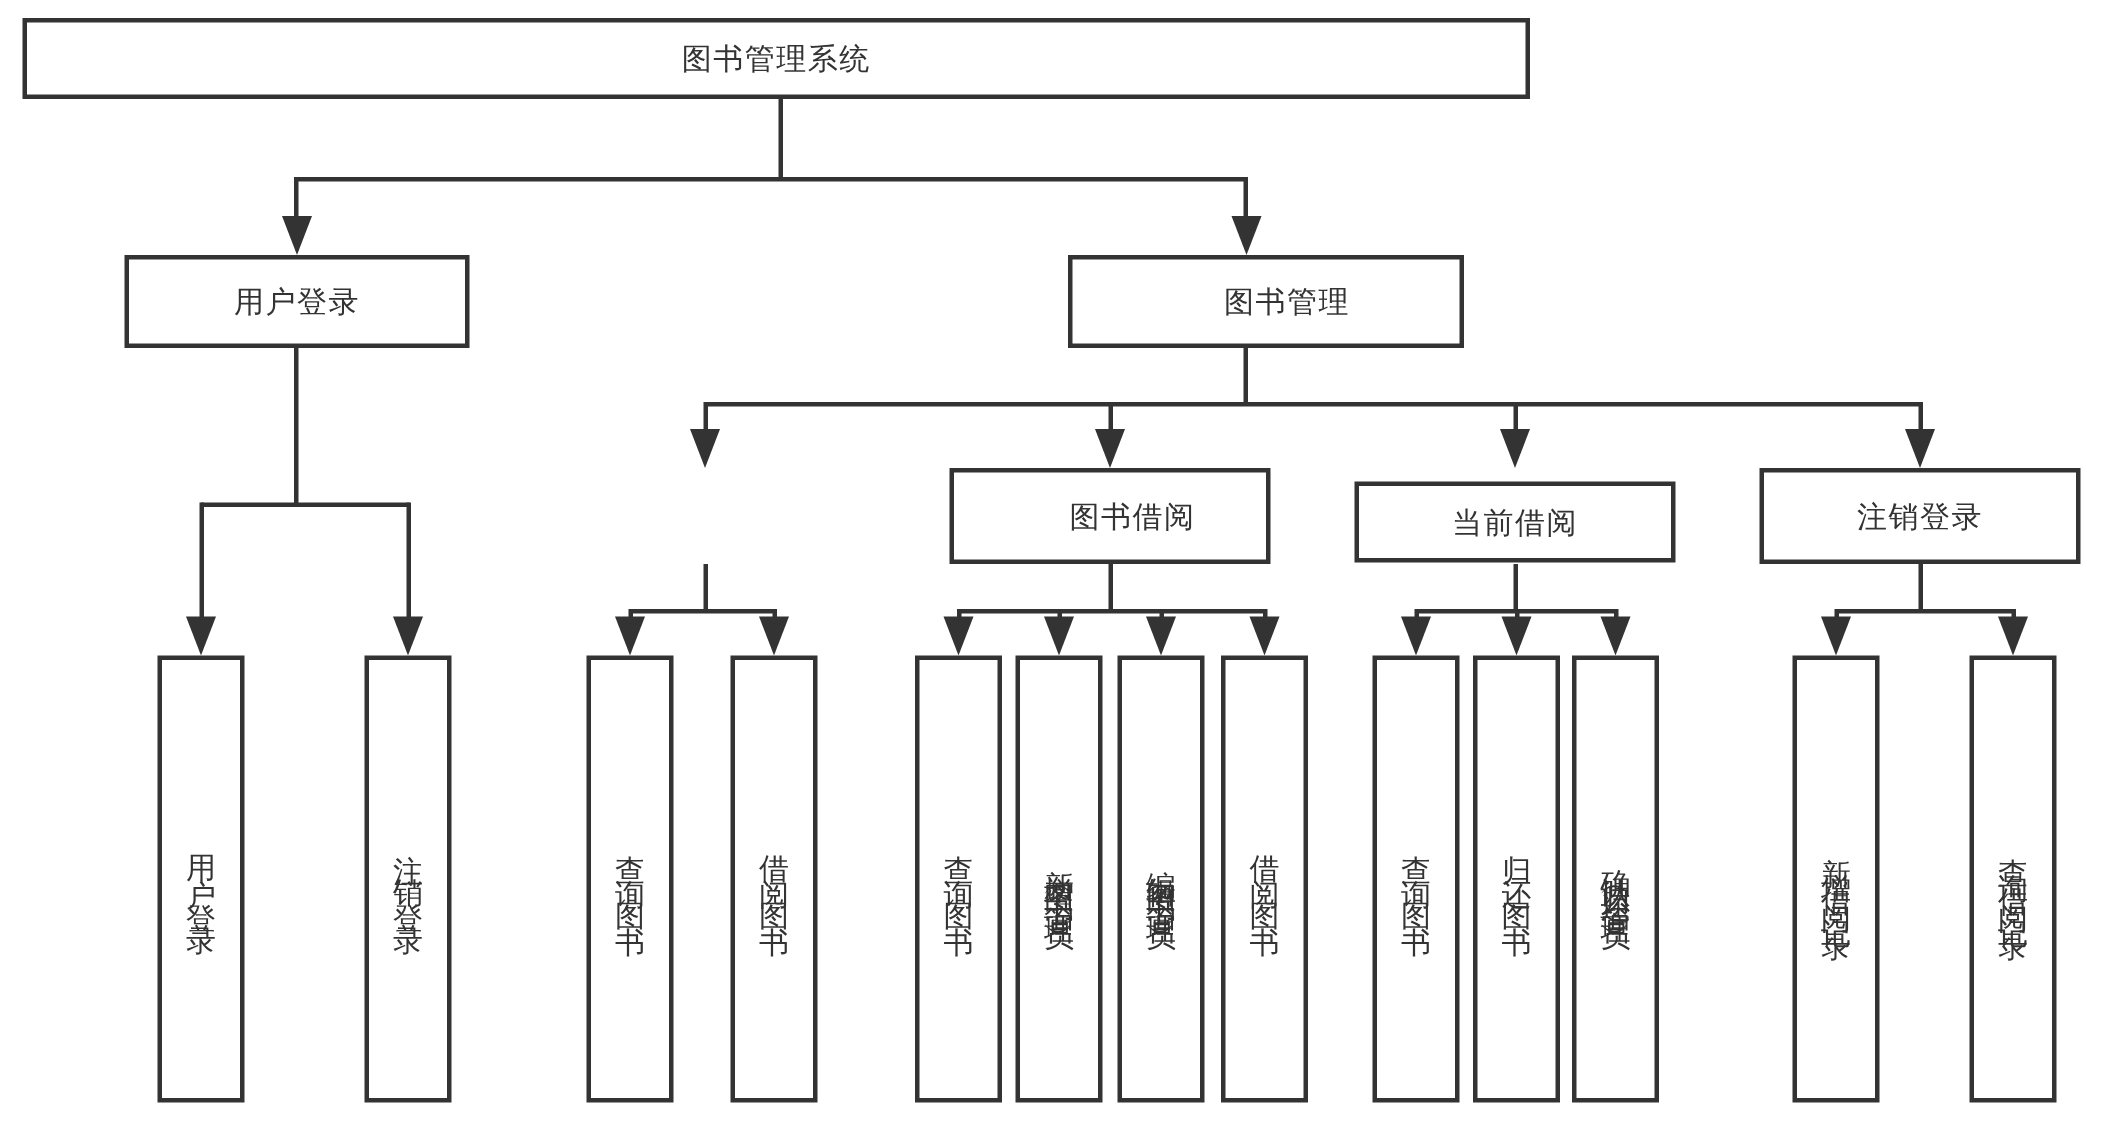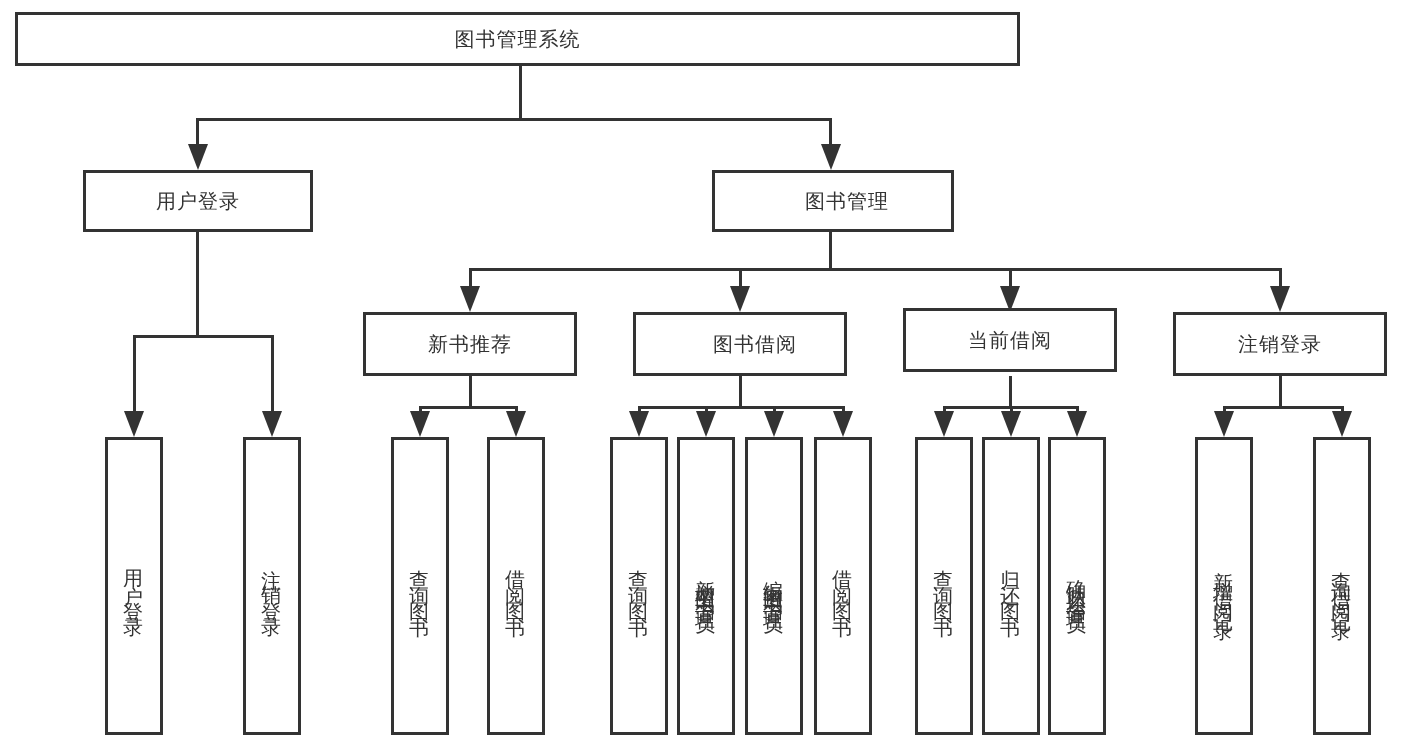--- a/index.html
+++ b/index.html
@@ -35,24 +35,24 @@
     height: 298px;
     writing-mode: vertical-rl;
     text-orientation: mixed;
   }
   .sp4 { letter-spacing: 16px; }
   .sp6 { letter-spacing: 10px; }
   .sp9 { letter-spacing: 5px; }
 
   .n-root      { left: 15px;  top: 12px;  width: 1005px; height: 54px; }
   .n-userlogin { left: 83px;  top: 170px; width: 230px;  height: 62px; }
-  .n-bookmgmt  { left: 712px; top: 170px; width: 242px;  height: 62px; padding-left: 28px; }
+  .n-bookmgmt  { left: 712px; top: 170px; width: 264px;  height: 62px; padding-left: 28px; }
   .n-l3-1 { left: 363px;  top: 312px; width: 214px; height: 64px; }
   .n-l3-2 { left: 633px;  top: 312px; width: 214px; height: 64px; padding-left: 30px; }
-  .n-l3-3 { left: 903px;  top: 308px; width: 214px; height: 64px; }
+  .n-l3-3 { left: 903px;  top: 321px; width: 214px; height: 54px; }
   .n-l3-4 { left: 1173px; top: 312px; width: 214px; height: 64px; }
 
   .lf-a1 { left: 105px; }
   .lf-a2 { left: 243px; }
   .lf-b1 { left: 391px; }
   .lf-b2 { left: 487px; }
   .lf-c1 { left: 610px; }
   .lf-c2 { left: 677px; }
   .lf-c3 { left: 745px; }
   .lf-c4 { left: 814px; }
@@ -186,23 +186,20 @@
   <div class="vl s-l3d"></div>
   <div class="ah h-l3d"></div>
 
   <div class="vl c-ul-v"></div>
   <div class="hl c-ul-h"></div>
   <div class="vl s-a1"></div>
   <div class="ah h-a1"></div>
   <div class="vl s-a2"></div>
   <div class="ah h-a2"></div>
 
-  <div class="box n-l3-1">
-    <span>新书推荐</span>
-  </div>
   <div class="box n-l3-2">
     <span>图书借阅</span>
   </div>
   <div class="box n-l3-3">
     <span>当前借阅</span>
   </div>
   <div class="box n-l3-4">
     <span>注销登录</span>
   </div>
 

